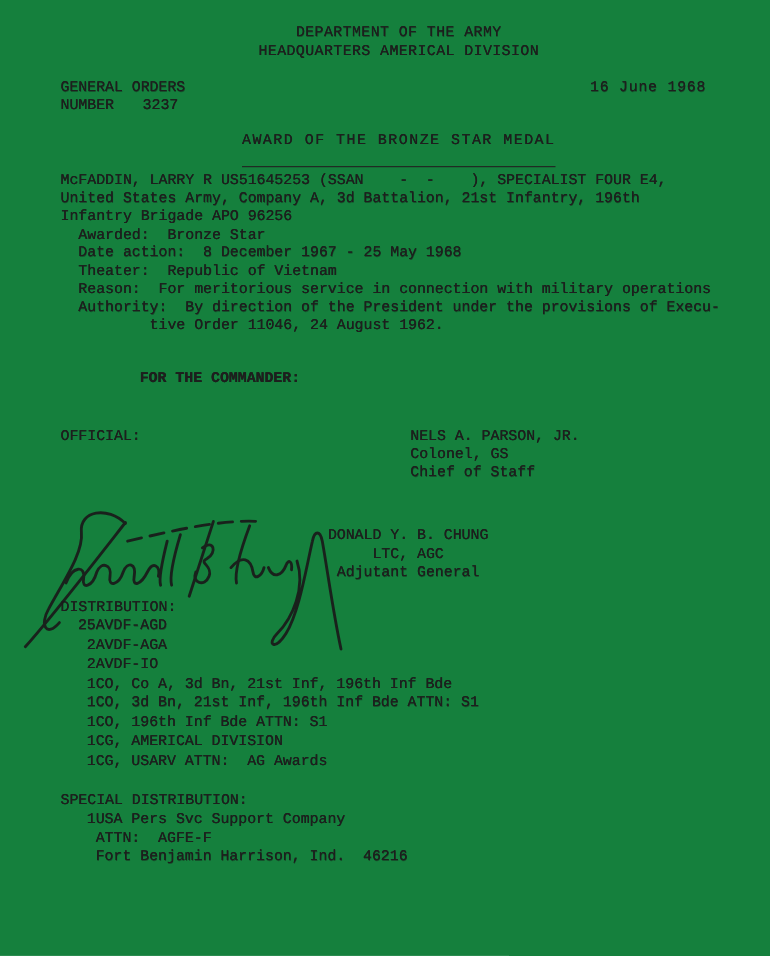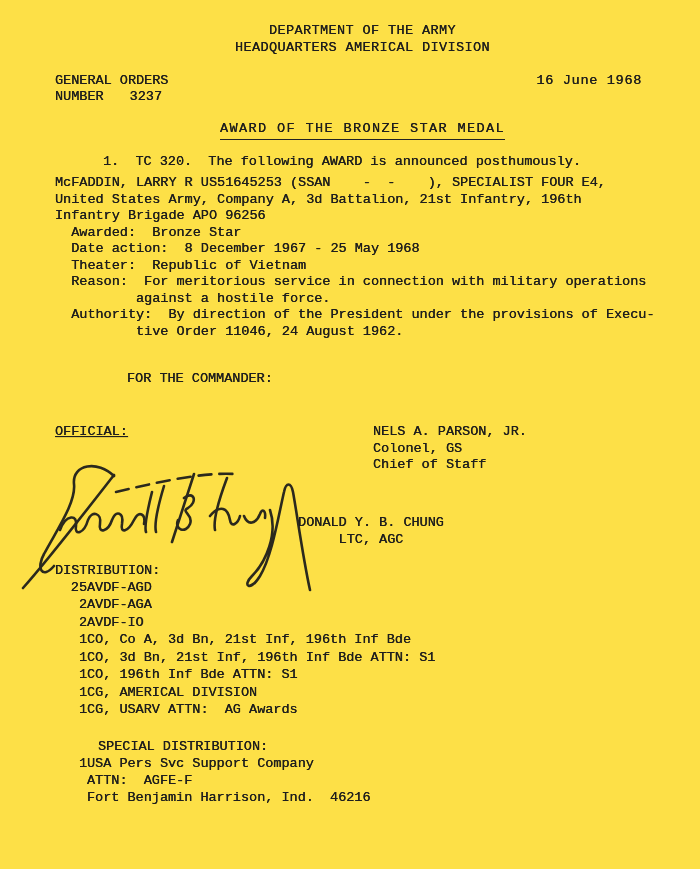--- a/index.html
+++ b/index.html
@@ -1,21 +1,21 @@
 <!DOCTYPE html>
 <html><head>
 <meta charset="utf-8">
 <style>
   html,body { margin:0; padding:0; background:#ffffff; }
   .page {
     position:relative;
     width:700px; height:869px;
     box-sizing:border-box;
     padding:22px 30px 0 55px;
-    background:#fde047;
+    background:#15803d;
     overflow:hidden;
     font-family:"Liberation Mono","DejaVu Sans Mono",monospace;
     font-size:13.5px;
     color:#1e1e1e;
     text-shadow:0 0 0.6px rgba(25,25,25,0.85), 0.3px 0.3px 0 rgba(25,25,25,0.45);
   }
   .line { white-space:pre; line-height:16.5px; }
   
   .hdr { text-align:center; letter-spacing:0.4px; }
   .hdr .line { line-height:17px; }
@@ -23,40 +23,40 @@
   .orders-row { display:flex; justify-content:space-between; margin-top:17px;gap:25px; }
   .orders-left .line { line-height:16px; }
   .num-gap { display:inline-block; width:26px; }
   .order-date { margin-right:28px; letter-spacing:0.7px; }
   
   .title-row { text-align:center; margin-top:15px; }
   .doc-title {
     display:inline-block;
     letter-spacing:1.4px;
     border-bottom:1.5px solid #222;
-    padding-bottom:2px;
+    padding-bottom:14px;
     line-height:17px;
     white-space:pre;
   }
   .para1 { margin-top:13px; padding-left:48px; white-space:pre; line-height:17px; }
   .award-block { margin-top:5px; }
-  .commander { margin-top:30px; padding-left:72px; white-space:pre; line-height:17px; }
+  .commander { margin-top:30px; padding-left:72px; white-space:pre; line-height:17px;font-weight:bold; }
   
   .sig-row { display:flex; margin-top:37px; }
-  .official-col { flex:0 0 318px;text-decoration:underline; }
+  .official-col { flex:0 0 318px; }
   .chief-col .line { line-height:16.5px; }
   .signer-block { margin-top:40px; padding-left:17px; }
   .signer-block .line { line-height:17px;text-align:center; }
   .signature-svg { position:absolute; left:20px; top:456px; width:302px; height:150px; pointer-events:none; }
   
   .dist-label { margin-top:14px; white-space:pre; line-height:17px; }
   .dist-row { display:flex; line-height:17.5px; white-space:pre; }
   .dist-qty { display:inline-block; width:32px; text-align:right; white-space:pre; }
   .dist-dest { white-space:pre; }
-  .spec-label { margin-top:19px; white-space:pre; line-height:17px;margin-left:43px; }
+  .spec-label { margin-top:19px; white-space:pre; line-height:17px; }
   .spec-row { display:flex; line-height:17px; white-space:pre; }
 </style>
 </head>
 <body>
 
 <div class="page">
 
   <div class="hdr">
     <div class="line">DEPARTMENT OF THE ARMY</div>
     <div class="line">HEADQUARTERS AMERICAL DIVISION</div>
@@ -67,51 +67,50 @@
       <div class="line">GENERAL ORDERS</div>
       <div class="line"><span>NUMBER</span><span class="num-gap"></span><span>3237</span></div>
     </div>
     <div class="order-date line">16 June 1968</div>
   </div>
 
   <div class="title-row">
     <span class="doc-title">AWARD OF THE BRONZE STAR MEDAL</span>
   </div>
 
-  <div class="para1">1.  TC 320.  The following AWARD is announced posthumously.</div>
 
   <div class="award-block">
     <div class="line">McFADDIN, LARRY R US51645253 (SSAN    -  -    ), SPECIALIST FOUR E4,</div>
     <div class="line">United States Army, Company A, 3d Battalion, 21st Infantry, 196th</div>
     <div class="line">Infantry Brigade APO 96256</div>
     <div class="line">  Awarded:  Bronze Star</div>
     <div class="line">  Date action:  8 December 1967 - 25 May 1968</div>
     <div class="line">  Theater:  Republic of Vietnam</div>
     <div class="line">  Reason:  For meritorious service in connection with military operations</div>
-    <div class="line">          against a hostile force.</div>
     <div class="line">  Authority:  By direction of the President under the provisions of Execu-</div>
     <div class="line">          tive Order 11046, 24 August 1962.</div>
   </div>
 
   <div class="commander">FOR THE COMMANDER:</div>
 
   <div class="sig-row">
     <div class="official-col">
       <div class="line">OFFICIAL:</div>
     </div>
     <div class="chief-col">
       <div class="line">NELS A. PARSON, JR.</div>
       <div class="line">Colonel, GS</div>
       <div class="line">Chief of Staff</div>
     </div>
   </div>
 
   <div class="signer-block">
     <div class="line">DONALD Y. B. CHUNG</div>
     <div class="line">LTC, AGC</div>
+    <div class="line">Adjutant General</div>
   </div>
 
   <svg class="signature-svg" viewBox="0 0 302 150" fill="none" xmlns="http://www.w3.org/2000/svg">
     <g stroke="#1a1a1a" stroke-width="2.6" stroke-linecap="round" fill="none" opacity="0.92">
 
       <path d="M 3 132 C 28 104 62 60 94 19"></path>
 
       <path d="M 94 20 C 78 4 52 8 54 28 C 56 46 38 72 24 98 C 16 112 22 124 34 110"></path>
 
       <path d="M 40 74 C 46 58 58 58 56 70 C 54 80 64 78 68 64 C 72 54 82 57 80 68 C 78 78 88 76 92 64 C 96 54 104 56 102 68 C 100 78 108 76 114 64 C 119 54 126 58 124 68"></path>

